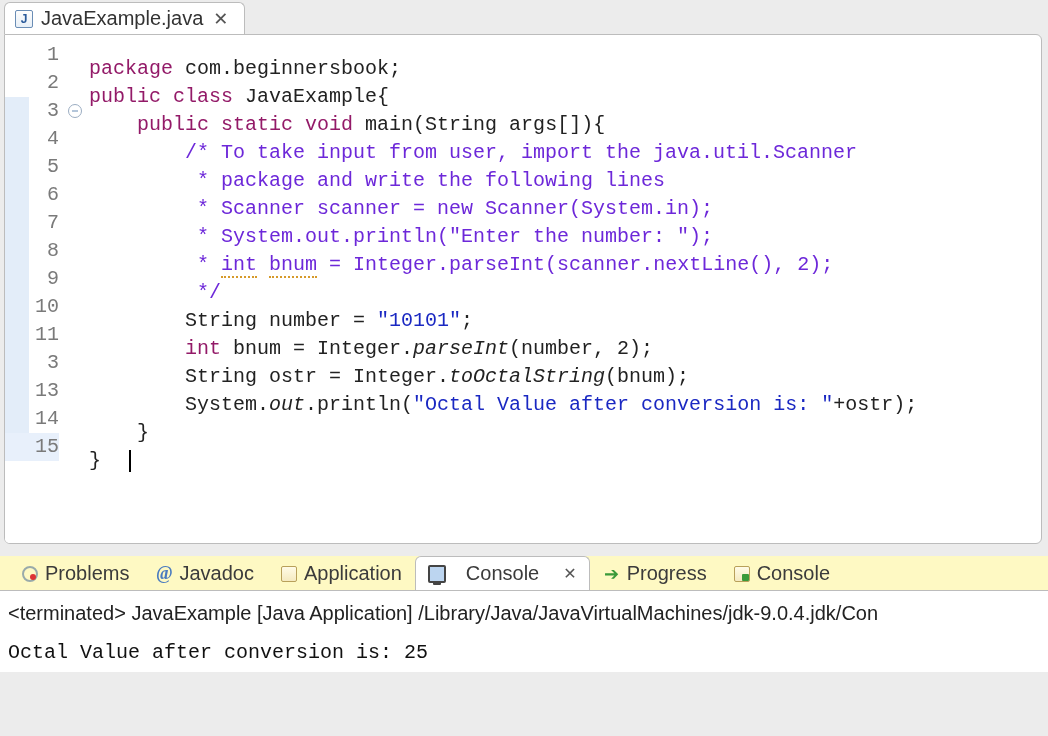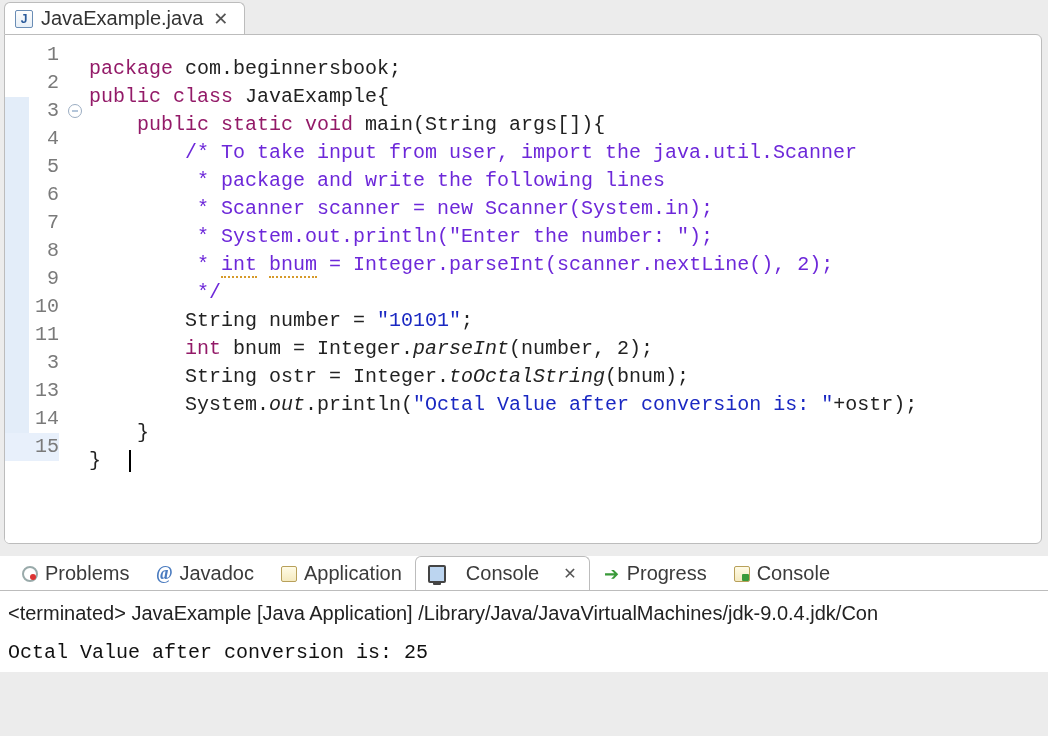--- a/index.html
+++ b/index.html
@@ -111,21 +111,21 @@
 
 
 .bottom {
   margin-top:12px;
 }
 .view-tabs {
   display:flex;
   align-items:center;
   gap:0;
   padding-left:8px;
-  background:#ffffff;
+  background:#fef9c3;
   font-size:20px;
   color:#3b3b3b;
 }
 .vtab {
   display:flex; align-items:center; gap:6px;
   padding:5px 12px;
   border:1px solid transparent;
   border-bottom:none;
 }
 .vtab.active {

